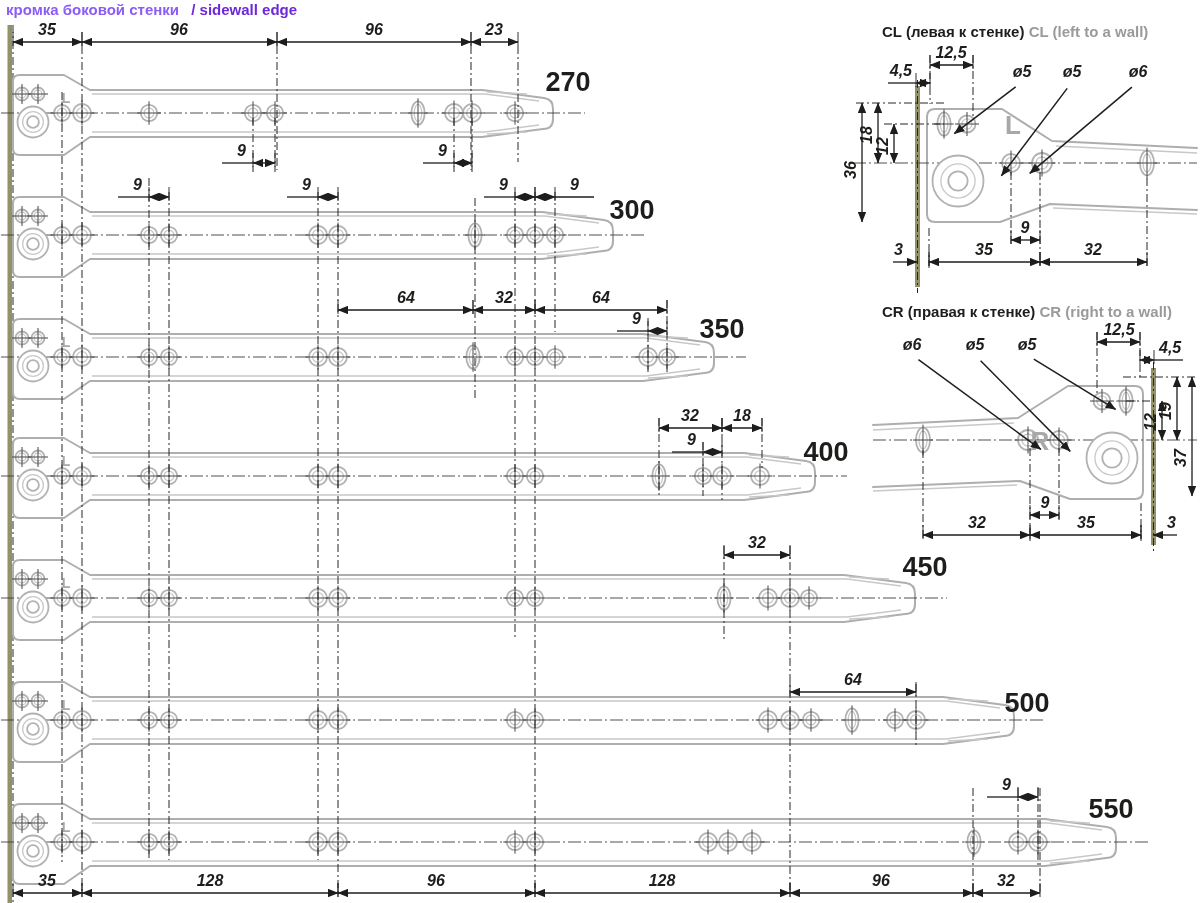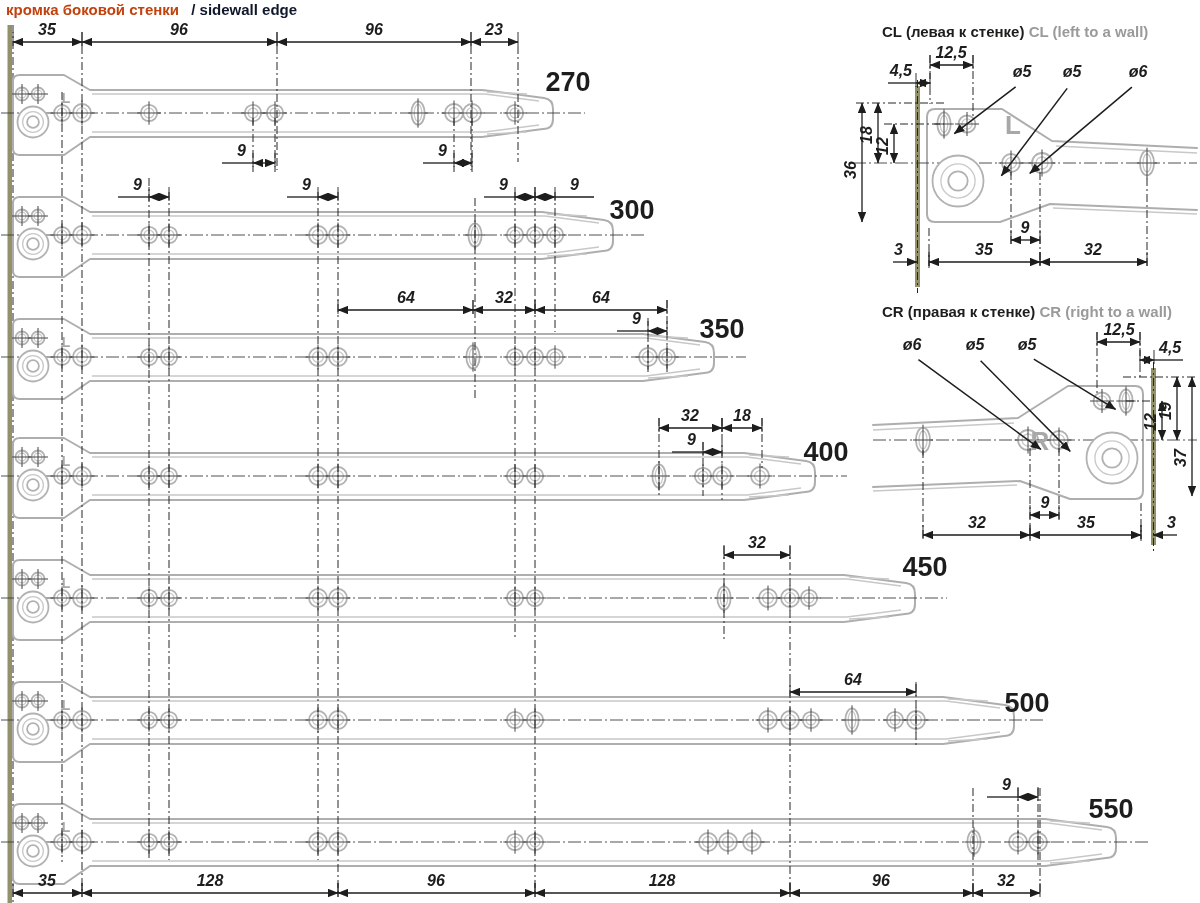--- a/index.html
+++ b/index.html
@@ -1,20 +1,20 @@
 <!DOCTYPE html>
 <html><head>
 <meta charset="utf-8">
 <style>
   html,body{margin:0;padding:0;background:#fff;}
   #stage{position:relative;width:1200px;height:903px;background:#fff;overflow:hidden;
          font-family:"Liberation Sans",sans-serif;}
   #main-title{position:absolute;left:6px;top:1px;font-size:15px;font-weight:bold;white-space:nowrap;}
-  #main-title .ru{color:#c2410c;}
-  #main-title .en{color:#0f172a;margin-left:8px;margin-top:11px;}
+  #main-title .ru{color:#8b5cf6;}
+  #main-title .en{color:#6d28d9;margin-left:8px;margin-top:11px;}
   svg{position:absolute;left:0;top:0;}
   .t-dim{font:italic 700 16px "Liberation Sans",sans-serif;fill:#1d1d1b;}
   .t-len{font:700 27px "Liberation Sans",sans-serif;fill:#1d1d1b;}
   .t-L{font:700 14px "Liberation Sans",sans-serif;fill:#a8a8a8;}
   .t-LL{font:700 26px "Liberation Sans",sans-serif;fill:#a8a8a8;}
   .t-dt-ru{font:700 15px "Liberation Sans",sans-serif;fill:#1d1d1b;}
   .t-dt-en{font:700 15px "Liberation Sans",sans-serif;fill:#9a9a9a;}
   .rail{stroke:#aeaeae;stroke-width:2;fill:none;stroke-linejoin:round;stroke-linecap:round;}
   .rail2{stroke:#c8c8c8;stroke-width:1.4;fill:none;}
   .cline{stroke:#3c3c3c;stroke-width:0.9;stroke-dasharray:13 3 2 3;fill:none;}

